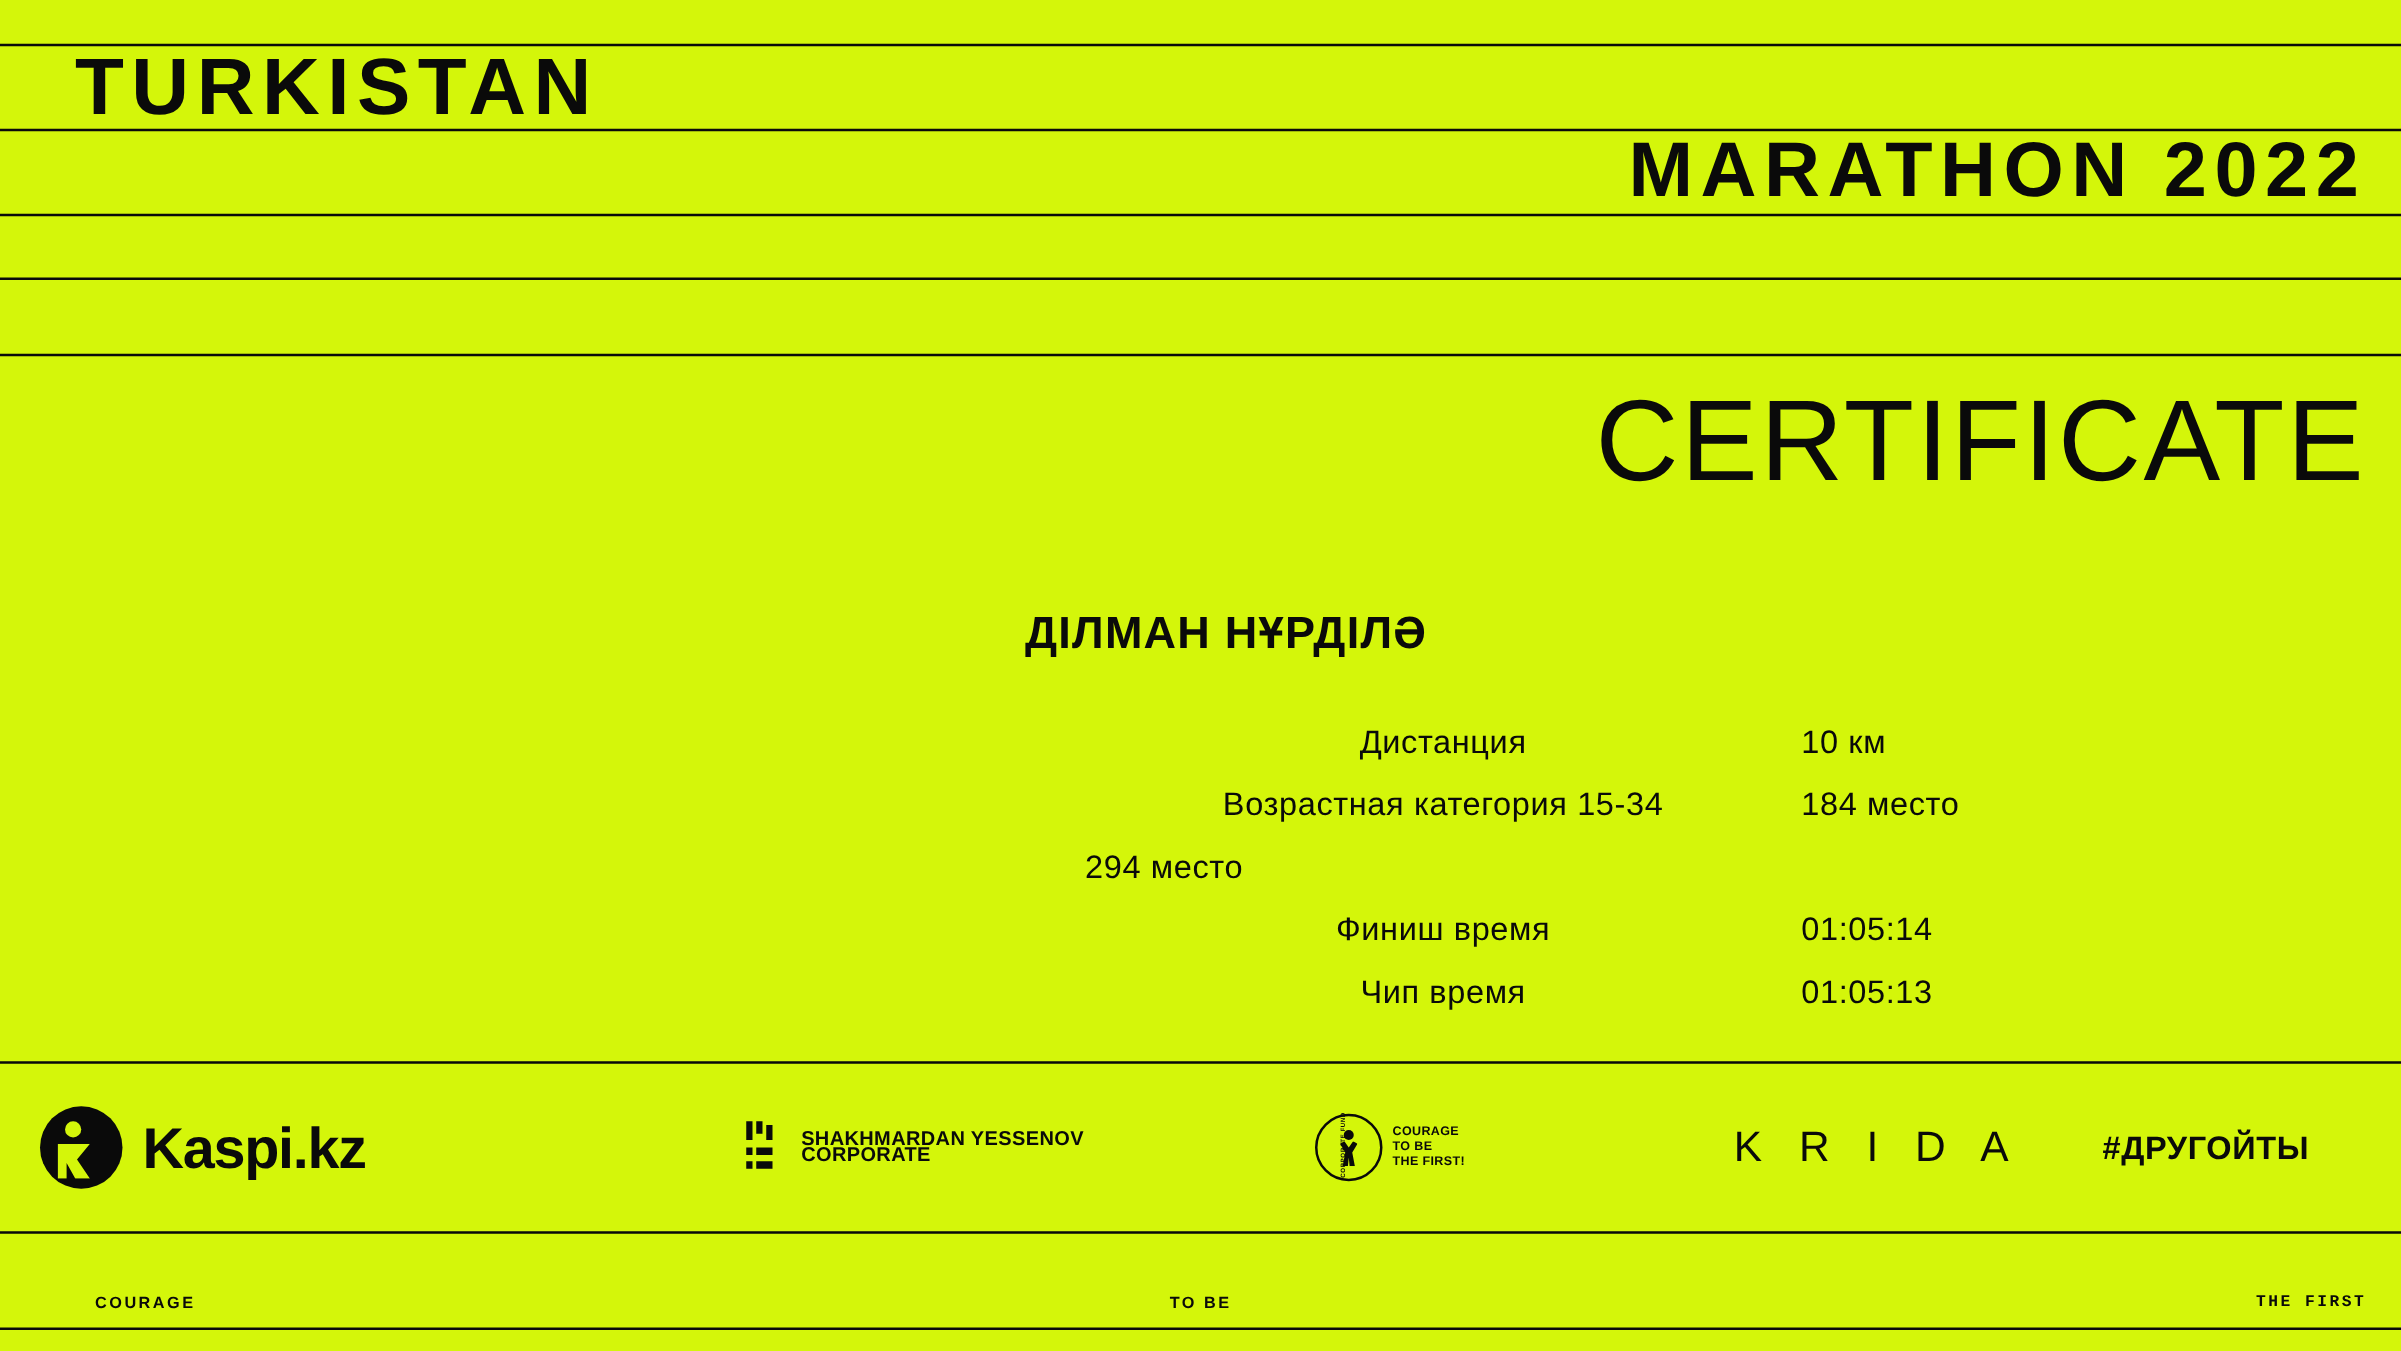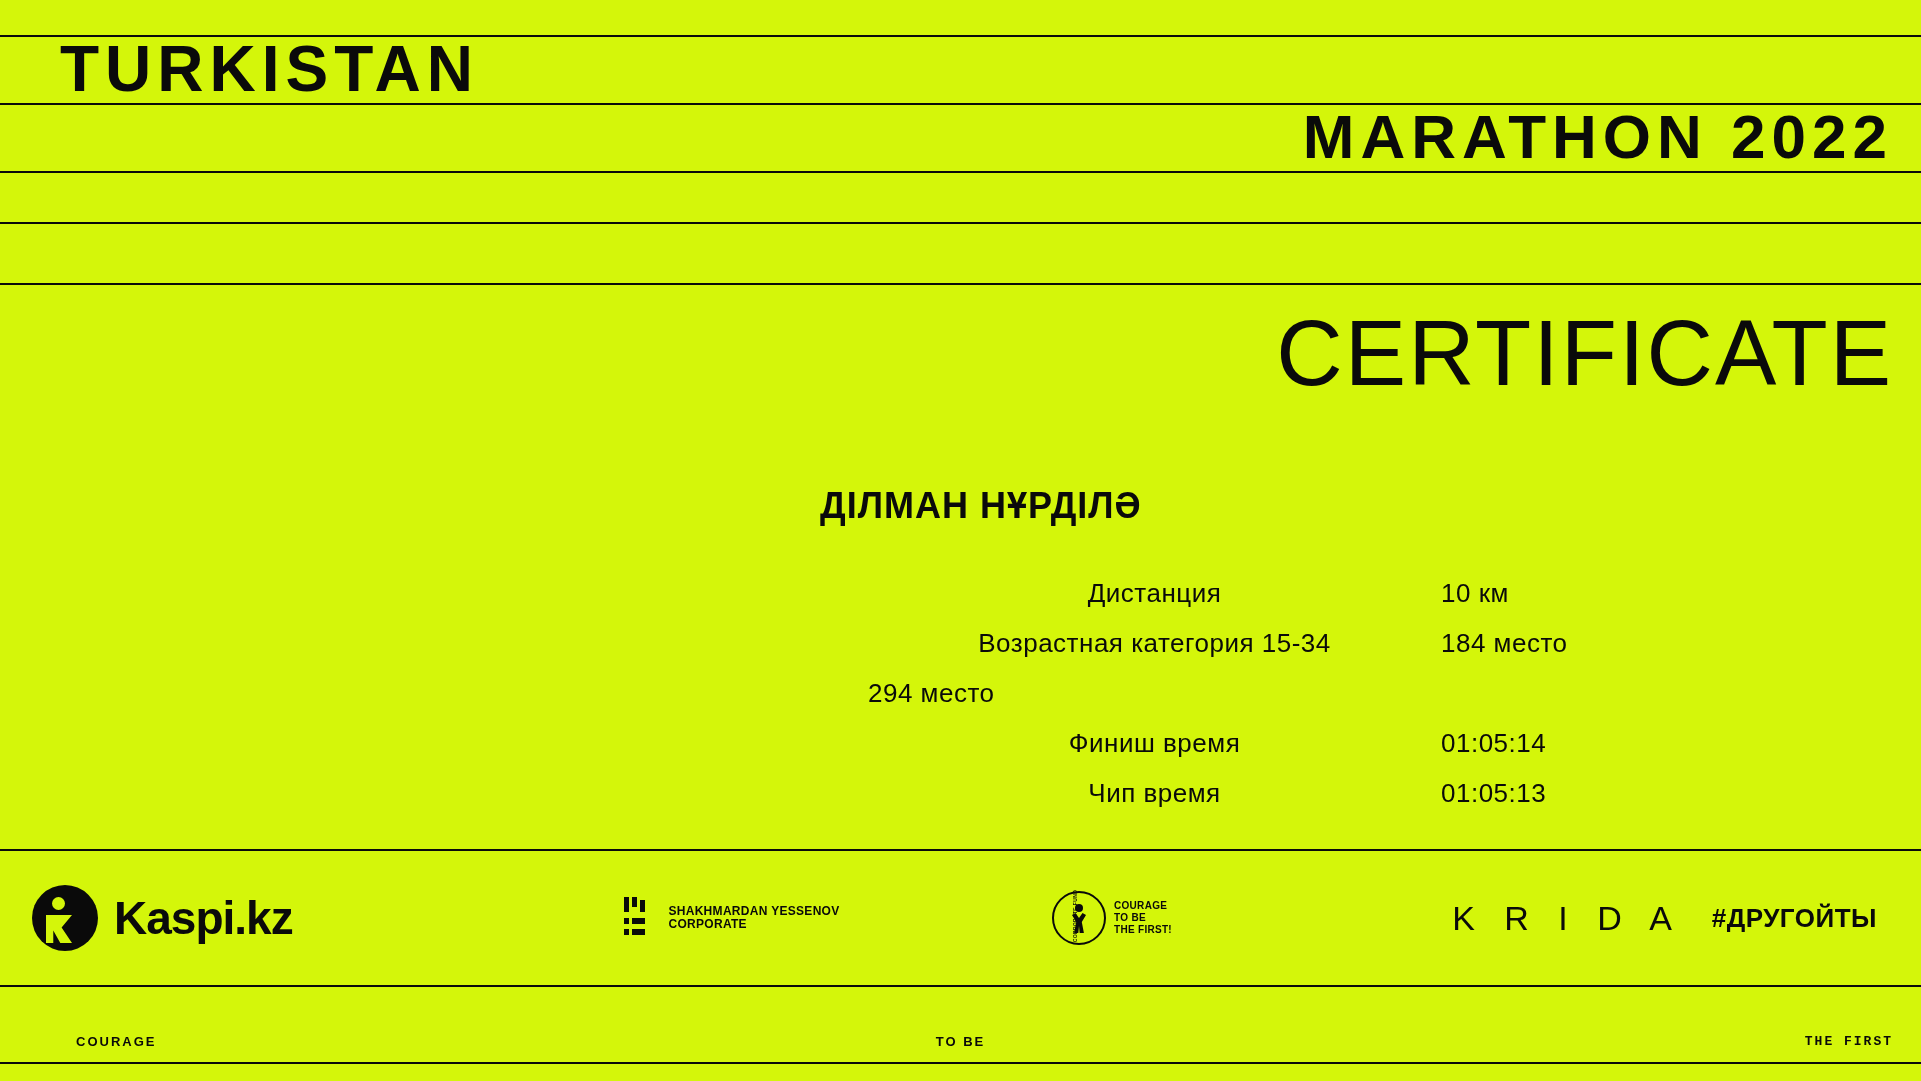--- a/index.html
+++ b/index.html
@@ -185,21 +185,21 @@
     display: block;
   }
   .yb1 { left: 0;  top: 0;  width: 5px; height: 15px; }
   .yb2 { left: 8px;  top: 0;  width: 5px; height: 10px; }
   .yb3 { left: 16px; top: 3px; width: 5px; height: 12px; }
   .yb4 { left: 0;  top: 21px; width: 5px; height: 6px; }
   .yb5 { left: 8px;  top: 21px; width: 13px; height: 6px; }
   .yb6 { left: 0;  top: 32px; width: 5px; height: 6px; }
   .yb7 { left: 8px;  top: 32px; width: 13px; height: 6px; }
   .yessenov-text {
-    font-size: 12px;
+    font-size: 16px;
     font-weight: 700;
     line-height: 13px;
     letter-spacing: 0.3px;
   }
 
   .sponsor-corporate {
     width: 300px;
     margin-left: 40px;
     justify-content: center;
   }
@@ -253,31 +253,31 @@
   .corp-text {
     font-size: 10px;
     font-weight: 700;
     line-height: 12px;
     letter-spacing: 0.3px;
   }
 
   .sponsor-krida {
     width: 360px;
     margin-left: 60px;
-    justify-content: flex-end;
+    justify-content: center;
   }
   .krida-word {
     font-size: 34px;
     font-weight: 400;
     letter-spacing: 10px;
   }
 
   .sponsor-drugoyty {
     flex: 1;
-    justify-content: flex-end;
+    justify-content: flex-start;
     padding-right: 44px;
   }
   .drugoyty-word {
     font-size: 26px;
     font-weight: 700;
     letter-spacing: 0.5px;
   }
 
   
   .footer {

